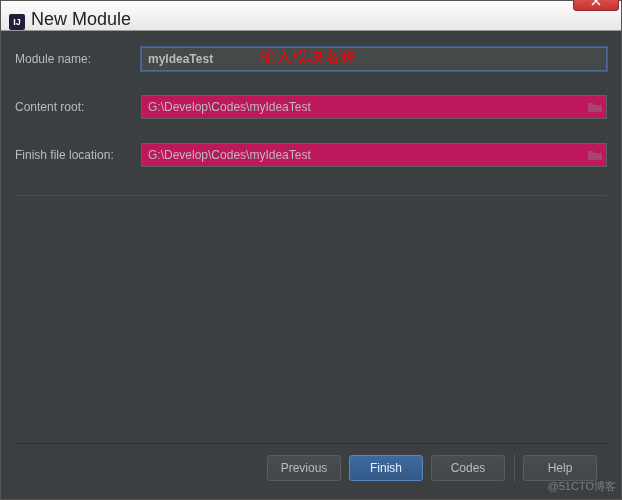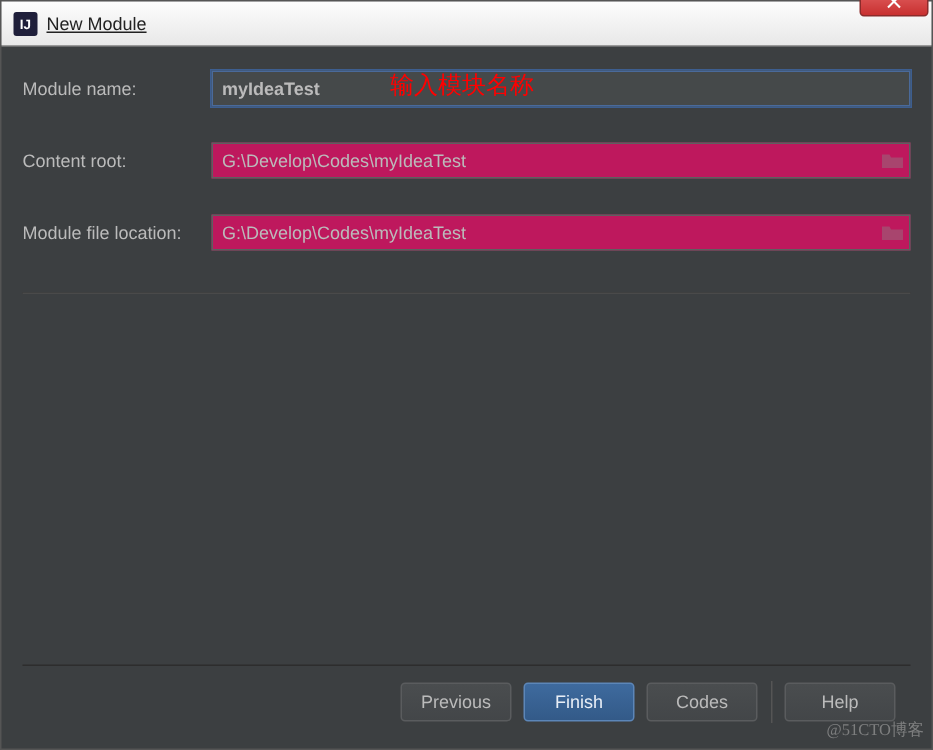--- a/index.html
+++ b/index.html
@@ -18,38 +18,38 @@
   background: #3c3f41;
   border: 1px solid #555;
   display: flex;
   flex-direction: column;
 }
 .titlebar {
   height: 30px;
   background: linear-gradient(to bottom, #fdfdfd, #e8e8e8);
   border-bottom: 1px solid #999;
   display: flex;
-  align-items: center;
+  align-items: flex-end;
   padding: 0 2px 0 8px;
   color: #333;
   position: relative;
 }
 .app-icon {
   width: 16px; height: 16px;
   background: #1f1f3a;
   border-radius: 2px;
   margin-right: 6px;
   display: flex;
   align-items: center;
   justify-content: center;
   color: #fff;
   font-size: 9px;
   font-weight: bold;
 }
-.titlebar-title { flex: 1; color: #222; font-size: 12px; text-decoration: underline; }
+.titlebar-title { flex: 1; color: #222; font-size: 18px; }
 .close-btn {
   width: 46px; height: 20px;
   background: linear-gradient(to bottom, #e46666, #c83030);
   border: 1px solid #8b2b2b;
   border-radius: 0 0 3px 3px;
   color: #fff;
   display: flex;
   align-items: center;
   justify-content: center;
   font-size: 12px;
@@ -174,21 +174,21 @@
   width: 1px;
   background: #555;
 }
 .watermark {
   position: absolute;
   right: 6px;
   bottom: 6px;
   color: #999;
   font-size: 11px;
   opacity: 0.7;
-  font-family: Liberation Serif, serif;
+  font-family: Liberation Sans, sans-serif;
   z-index: 10;
 }
 </style>
 </head>
 <body>
 
 <div class="window">
 
   <div class="titlebar">
     <div class="app-icon">IJ</div>
@@ -215,21 +215,21 @@
         <div class="path-input">
           <span>G:\Develop\Codes\myIdeaTest</span>
         </div>
         <svg class="browse-icon" viewBox="0 0 16 12">
           <path d="M1 2 L6 2 L7 4 L15 4 L15 11 L1 11 Z" fill="#888"></path>
         </svg>
       </div>
     </div>
 
     <div class="form-row">
-      <div class="form-label">Module file location:</div>
+      <div class="form-label">Finish file location:</div>
       <div class="form-field">
         <div class="path-input">
           <span>G:\Develop\Codes\myIdeaTest</span>
         </div>
         <svg class="browse-icon" viewBox="0 0 16 12">
           <path d="M1 2 L6 2 L7 4 L15 4 L15 11 L1 11 Z" fill="#888"></path>
         </svg>
       </div>
     </div>
 

